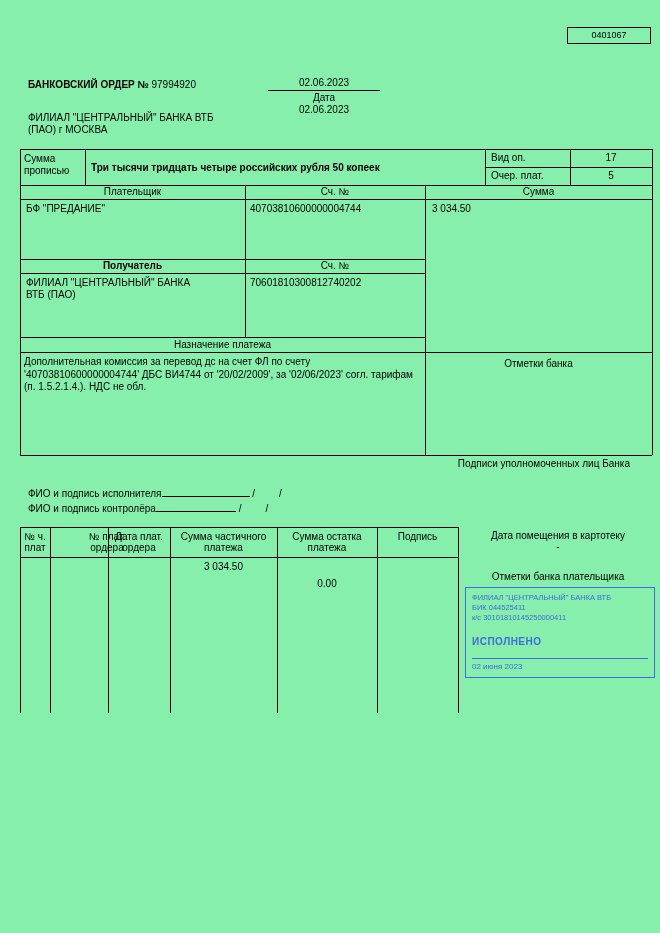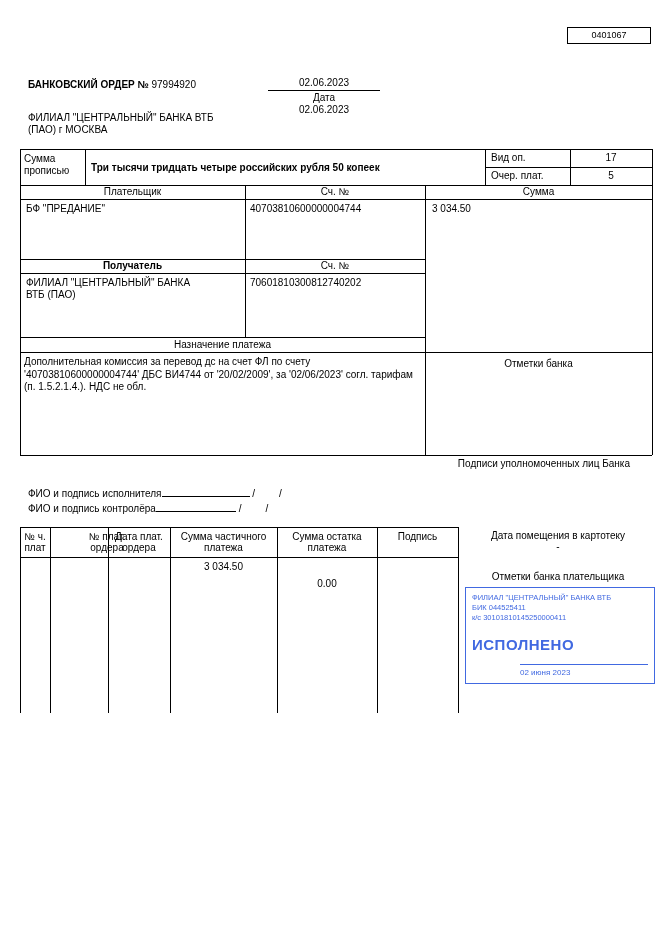--- a/index.html
+++ b/index.html
@@ -1,37 +1,37 @@
 <!DOCTYPE html>
 <html style="--stamp-color: #4169e1;"><head>
 <meta charset="utf-8">
 <style>
   html,body{margin:0;padding:0;background:#e8e8e8;}
-  .page{position:relative;width:660px;height:933px;background:#ffffff;margin:0 auto;
+  .page{position:relative;width:660px;height:933px;background:#86efac;margin:0 auto;
         font-family:"Liberation Sans", sans-serif;font-size:10px;color:#000;overflow:hidden;}
   .abs{position:absolute;}
   .hl{position:absolute;height:0;border-top:1px solid #000;}
   .vl{position:absolute;width:0;border-left:1px solid #000;}
   .ctr{text-align:center;}
   .b{font-weight:bold;}
   .lh12{line-height:12px;}
   .formcode{position:absolute;left:567px;top:27px;width:82px;height:15px;border:1px solid #000;
             text-align:center;font-size:9px;line-height:15px;}
   .datecol{position:absolute;left:268px;top:77px;width:112px;text-align:center;}
   .datecol .dv{border-bottom:1px solid #000;padding-bottom:2px;}
   .datecol .dl{padding-top:1px;}
   .datecol .dv2{padding-top:1px;}
   .sig-row{position:absolute;left:28px;white-space:nowrap;}
   .sig-line{display:inline-block;width:88px;border-bottom:1px solid #000;height:9px;}
   .sig-gap{display:inline-block;width:24px;}
   .stamp{position:absolute;left:465px;top:587px;width:176px;border:1px solid var(--stamp-color,#4169e1);
          color:var(--stamp-color,#4169e1);padding:5px 6px 6px 6px;}
   .stamp .sm{font-size:7.5px;line-height:10px;}
-  .stamp .status{margin-top:13px;font-weight:bold;font-size:15px;letter-spacing:.5px;}
-  .stamp .sdate{margin-top:11px;border-top:1px solid var(--stamp-color,#4169e1);padding-top:3px;font-size:8px;margin-left:48px;}
+  .stamp .status{margin-top:13px;font-weight:bold;font-size:10px;letter-spacing:.5px;}
+  .stamp .sdate{margin-top:11px;border-top:1px solid var(--stamp-color,#4169e1);padding-top:3px;font-size:8px;}
   .th2{line-height:11px;padding-top:4px;text-align:center;}
 </style>
 </head>
 <body>
 
 <div class="page">
 
   <div class="formcode">
     <span>0401067</span>
   </div>

